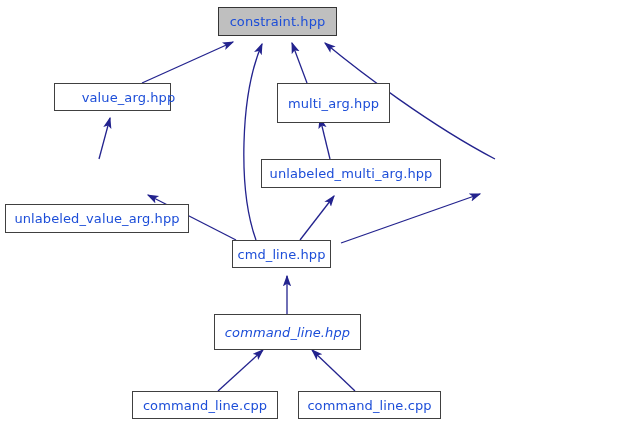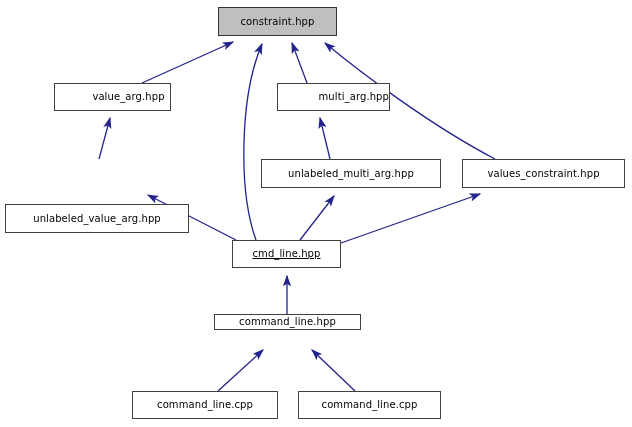--- a/index.html
+++ b/index.html
@@ -20,22 +20,22 @@
     left: 0;
     top: 0;
     width: 632px;
     height: 427px;
   }
   .graph-node {
     position: absolute;
     box-sizing: border-box;
     border: 1px solid #404040;
     background: #ffffff;
-    color: #000000;
-    font-size: 10px;
+    color: #1d4ed8;
+    font-size: 13px;
     line-height: 1;
     display: flex;
     align-items: center;
     justify-content: center;
     white-space: nowrap;
     letter-spacing: 0.1px;
     z-index: 5;
   }
   .graph-node.root-node {
     background: #bfbfbf;
@@ -83,41 +83,38 @@
   </svg>
 
   <div class="graph-node root-node" style="left:218px; top:7px; width:119px; height:29px;">
     <span class="node-label">constraint.hpp</span>
   </div>
 
   <div class="graph-node" style="left:54px; top:83px; width:117px; height:28px;padding-left:32px;">
     <span class="node-label">value_arg.hpp</span>
   </div>
 
-  <div class="graph-node" style="left:277px; top:83px; width:113px; height:28px;justify-content:flex-end;">
+  <div class="graph-node" style="left:277px; top:83px; width:113px; height:40px;">
     <span class="node-label">multi_arg.hpp</span>
   </div>
 
   <div class="graph-node" style="left:5px; top:159px; width:184px; height:29px;margin-top:45px;">
     <span class="node-label">unlabeled_value_arg.hpp</span>
   </div>
 
   <div class="graph-node" style="left:261px; top:159px; width:180px; height:29px;text-align:right;">
     <span class="node-label">unlabeled_multi_arg.hpp</span>
   </div>
 
-  <div class="graph-node" style="left:462px; top:159px; width:163px; height:29px;">
-    <span class="node-label">values_constraint.hpp</span>
-  </div>
 
-  <div class="graph-node" style="left:232px; top:240px; width:109px; height:28px;text-decoration:underline;">
+  <div class="graph-node" style="left:232px; top:240px; width:99px; height:28px;">
     <span class="node-label">cmd_line.hpp</span>
   </div>
 
-  <div class="graph-node" style="left:214px; top:314px; width:147px; height:16px;">
+  <div class="graph-node" style="left:214px; top:314px; width:147px; height:36px;font-style:italic;">
     <span class="node-label">command_line.hpp</span>
   </div>
 
   <div class="graph-node" style="left:132px; top:391px; width:146px; height:28px;">
     <span class="node-label">command_line.cpp</span>
   </div>
 
   <div class="graph-node" style="left:298px; top:391px; width:143px; height:28px;">
     <span class="node-label">command_line.cpp</span>
   </div>

